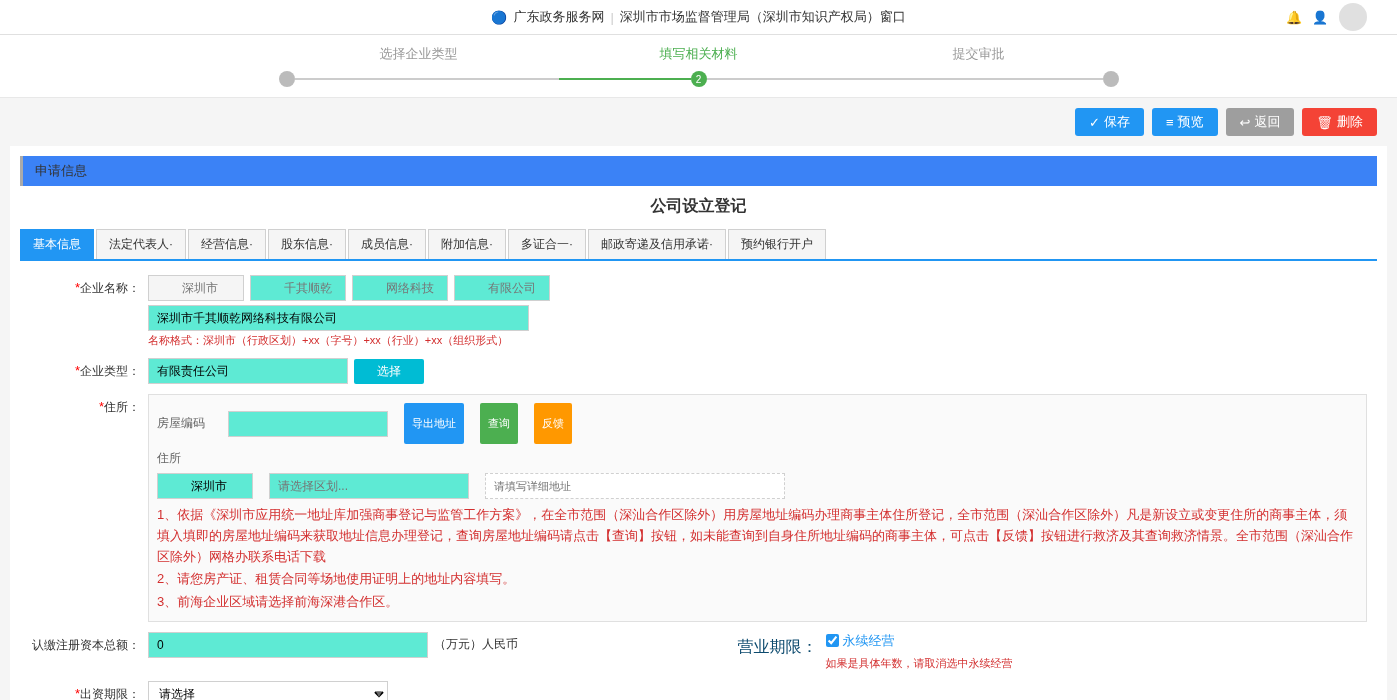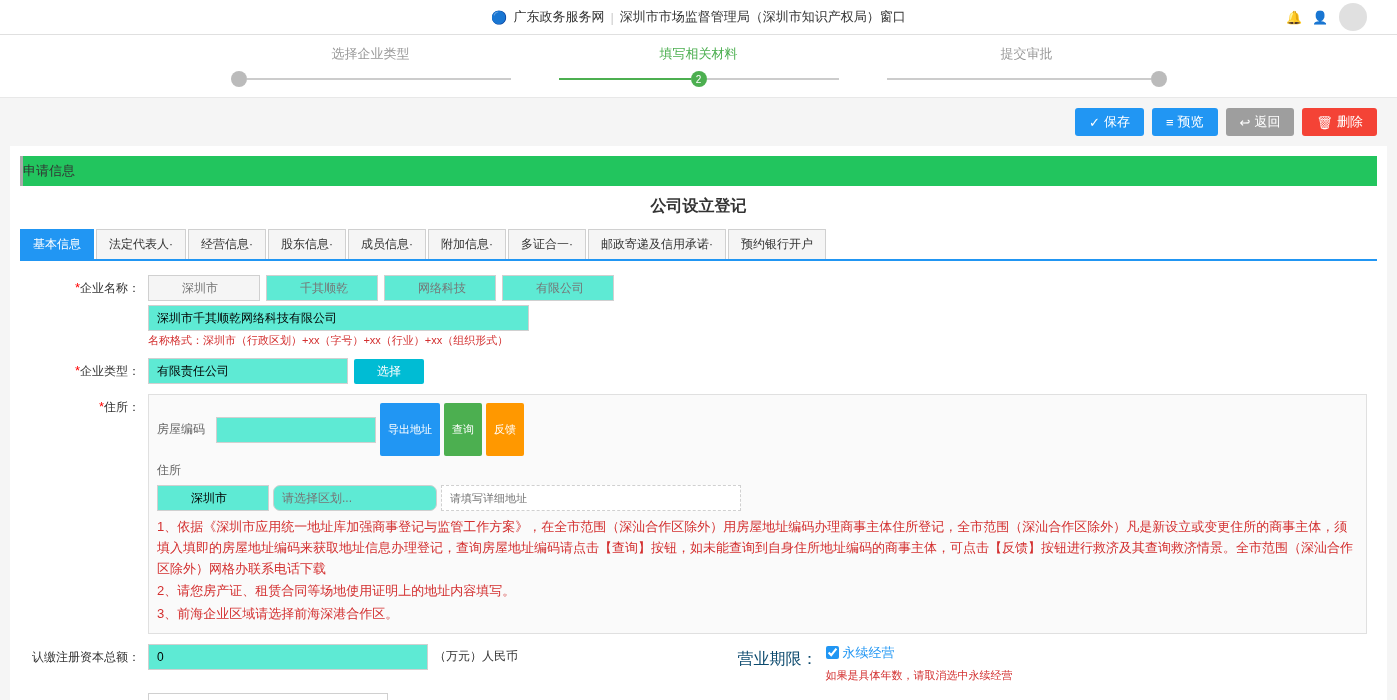--- a/index.html
+++ b/index.html
@@ -14,61 +14,61 @@
     
     .toolbar { display: flex; justify-content: flex-end; padding: 10px 20px; gap: 8px; background: #f5f5f5; }
     .btn { padding: 5px 14px; border: none; cursor: pointer; border-radius: 3px; font-size: 13px; display: flex; align-items: center; gap: 4px; color: #fff; }
     .btn-save { background: #2196f3; }
     .btn-preview { background: #2196f3; }
     .btn-return { background: #9e9e9e; }
     .btn-delete { background: #f44336; }
 
     
     .main-container { background: #fff; margin: 0 10px; padding: 10px; }
-    .section-header { background: #22c55e; padding: 6px 0; margin-bottom: 10px; font-size: 13px; color: #333; border-left: 3px solid #aaa; }
+    .section-header { background: #3b82f6; padding: 6px 12px; margin-bottom: 10px; font-size: 13px; color: #333; border-left: 3px solid #aaa; }
     .page-title { text-align: center; font-size: 16px; font-weight: bold; margin: 8px 0 12px; color: #333; }
 
     
     .tabs { display: flex; gap: 0; border-bottom: 2px solid #2196f3; margin-bottom: 14px; flex-wrap: wrap; }
     .tab { padding: 6px 12px; cursor: pointer; font-size: 12px; color: #333; border: 1px solid #d0d0d0; background: #f5f5f5; margin-right: 2px; border-bottom: none; white-space: nowrap; }
     .tab.active { background: #2196f3; color: #fff; border-color: #2196f3; }
 
     
     .form-area { padding: 0 10px; }
     .form-row { display: flex; align-items: flex-start; margin-bottom: 10px; gap: 8px; }
     .form-label { width: 110px; text-align: right; padding-top: 5px; flex-shrink: 0; color: #333; font-size: 12px; }
     .form-content { flex: 1; }
     .input-row { display: flex; gap: 6px; align-items: center; flex-wrap: wrap; }
     .form-input { border: 1px solid #d0d0d0; padding: 4px 8px; font-size: 12px; background: #5eead4; min-width: 80px; height: 26px; }
     .form-input.disabled { background: #f5f5f5; color: #666; }
     .form-input.medium { width: 200px; }
-    .form-input.small { width: 112px; padding-left: 33px; }
+    .form-input.small { width: 96px; padding-left: 33px; }
     .format-hint { font-size: 11px; color: #d32f2f; margin-top: 2px; }
 
     
     .address-area { border: 1px solid #e0e0e0; padding: 8px; background: #fafafa; }
-    .address-row { display: flex; align-items: center; gap: 4px; margin-bottom: 6px; }
+    .address-row { display: flex; align-items: center; gap: 16px; margin-bottom: 6px; }
     .address-label { font-size: 12px; color: #666; width: 55px; }
-    .btn-small { padding: 19px 8px; font-size: 11px; border: none; cursor: pointer; border-radius: 2px; color: #fff; }
+    .btn-small { padding: 13px 8px; font-size: 11px; border: none; cursor: pointer; border-radius: 2px; color: #fff; }
     .btn-blue-sm { background: #2196f3; }
     .btn-green-sm { background: #4caf50; }
     .btn-orange-sm { background: #ff9800; }
     .notice-text { font-size: 11px; color: #d32f2f; line-height: 1.6; margin-top: 4px; }
 
     
     .business-period { display: flex; align-items: center; gap: 8px; }
     .checkbox-label { display: flex; align-items: center; gap: 4px; font-size: 12px; color: #2196f3; }
     .checkbox-label input { accent-color: #2196f3; }
     .period-hint { color: #d32f2f; font-size: 11px; margin-top: 6px; }
 
     
     .form-select { border: 1px solid #d0d0d0; padding: 3px 6px; font-size: 12px; height: 26px; background: #fff; }
 
     
-    .steps-container { display: flex; justify-content: center; align-items: flex-start; padding: 10px 0; background: #fff; border-bottom: 1px solid #e8e8e8; gap: 48px; }
+    .steps-container { display: flex; justify-content: center; align-items: flex-start; padding: 10px 0; background: #fff; border-bottom: 1px solid #e8e8e8; }
     .step-item { display: flex; flex-direction: column; align-items: center; width: 280px; }
     .step-item-label { font-size: 13px; margin-bottom: 8px; }
     .step-item-label.inactive { color: #999; }
     .step-item-label.current { color: #4caf50; }
     .dot { width: 16px; height: 16px; border-radius: 50%; flex-shrink: 0; }
     .dot-gray { background: #bbb; }
     .dot-green { background: #4caf50; }
     .line-gray { flex: 1; height: 2px; background: #ccc; }
     .line-green { flex: 1; height: 2px; background: #4caf50; }
 
@@ -199,21 +199,21 @@
             <input class="form-input" style="width: 160px;" value="">
             <button class="btn-small btn-blue-sm">导出地址</button>
             <button class="btn-small btn-green-sm">查询</button>
             <button class="btn-small btn-orange-sm">反馈</button>
           </div>
           <div class="address-row">
             <span class="address-label">住所</span>
           </div>
           <div class="address-row">
             <input class="form-input small" value="深圳市" readonly="" style="">
-            <input class="form-input" style="width: 164px; border-radius: 7px;" placeholder="请选择区划...">
+            <input class="form-input" style="width: 200px;" placeholder="请选择区划...">
             <input class="detail-input" placeholder="请填写详细地址" style="">
           </div>
           <div class="notice-text">
             <div>1、依据《深圳市应用统一地址库加强商事登记与监管工作方案》，在全市范围（深汕合作区除外）用房屋地址编码办理商事主体住所登记，全市范围（深汕合作区除外）凡是新设立或变更住所的商事主体，须填入填即的房屋地址编码来获取地址信息办理登记，查询房屋地址编码请点击【查询】按钮，如未能查询到自身住所地址编码的商事主体，可点击【反馈】按钮进行救济及其查询救济情景。全市范围（深汕合作区除外）网格办联系电话下载</div>
             <div style="margin-top:2px">2、请您房产证、租赁合同等场地使用证明上的地址内容填写。</div>
             <div style="margin-top:2px">3、前海企业区域请选择前海深港合作区。</div>
           </div>
         </div>
       </div>
     </div>

